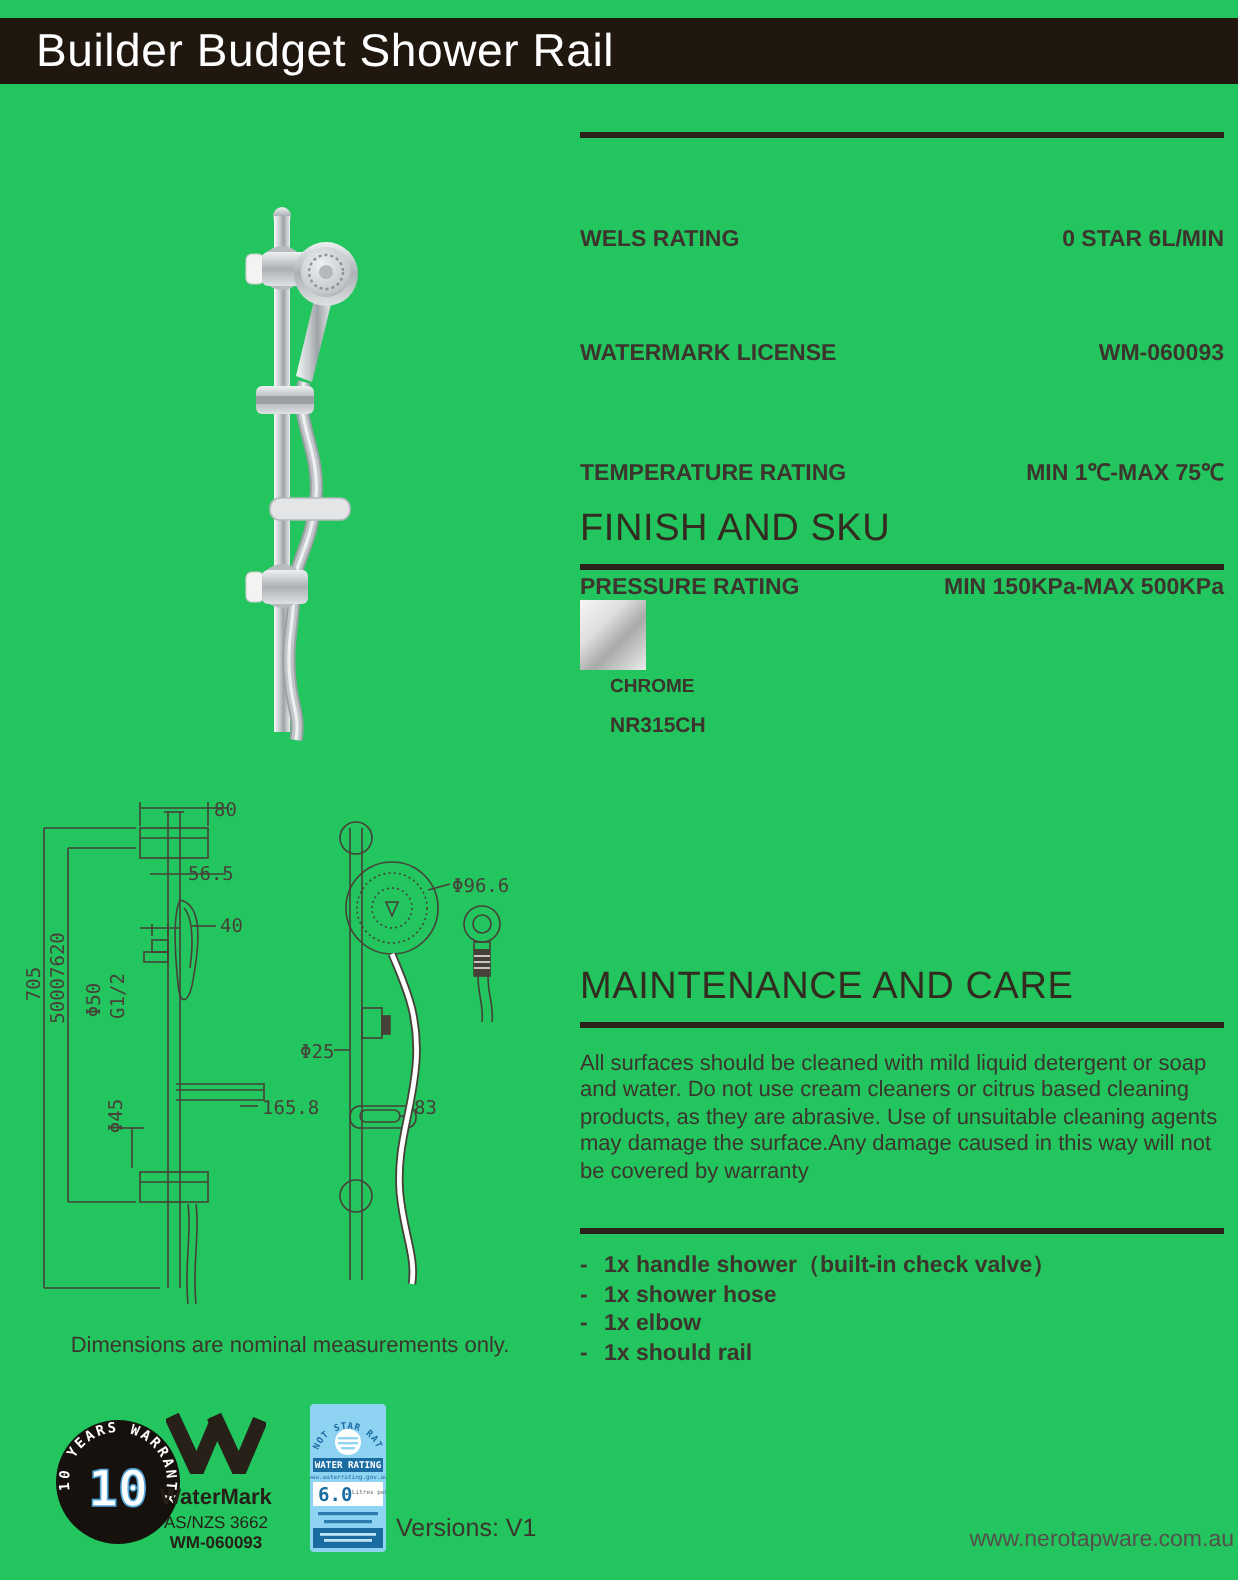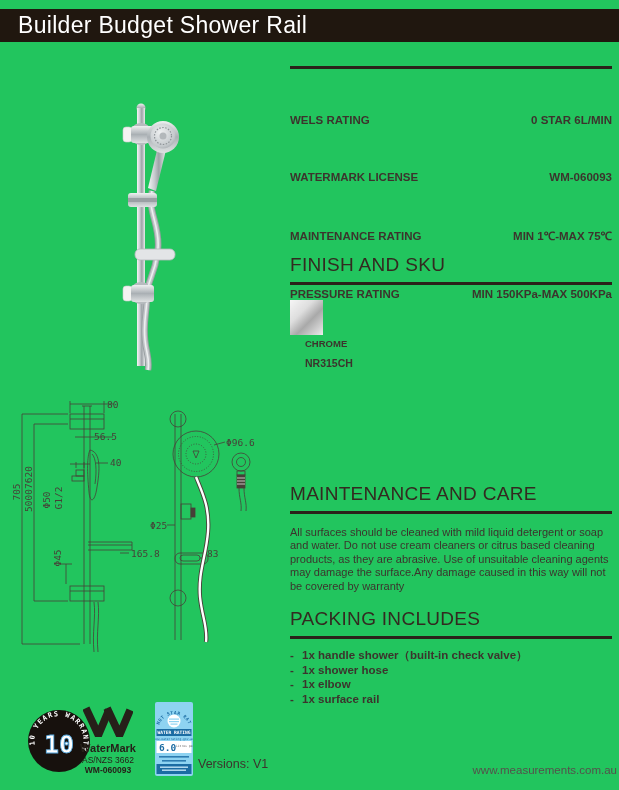--- a/index.html
+++ b/index.html
@@ -198,34 +198,35 @@
         <text x="22" y="97" transform="rotate(-90 22 97)" text-anchor="middle">50007620</text>
         <text x="51" y="166" transform="rotate(-90 51 166)" text-anchor="middle">Φ45</text>
         <text x="121" y="165">165.8</text>
         <text x="216" y="54">Φ96.6</text>
         <text x="140" y="137">Φ25</text>
         <text x="197" y="165">83</text>
       </g>
     </svg>
   </div>
 
+  <div class="dim-note">Dimensions are nominal measurements only.</div>
 
   <section class="section" style="top:60px;">
     <div class="rule"></div>
     <div class="spec-table">
       <div class="spec-row">
         <span class="lbl">WELS RATING</span>
         <span class="val">0 STAR 6L/MIN</span>
       </div>
       <div class="spec-row">
         <span class="lbl">WATERMARK LICENSE</span>
         <span class="val">WM-060093</span>
       </div>
       <div class="spec-row">
-        <span class="lbl">MAINTENANCE RATING</span>
+        <span class="lbl">TEMPERATURE RATING</span>
         <span class="val">MIN 1℃-MAX 75℃</span>
       </div>
       <div class="spec-row">
         <span class="lbl">PRESSURE RATING</span>
         <span class="val">MIN 150KPa-MAX 500KPa</span>
       </div>
     </div>
   </section>
 
   <section class="section" style="top:254px;">
@@ -240,38 +241,37 @@
     </div>
   </section>
 
   <section class="section" style="top:483px;">
     <h2>MAINTENANCE AND CARE</h2>
     <div class="rule"></div>
     <p class="care-text">All surfaces should be cleaned with mild liquid detergent or soap and water. Do not use cream cleaners or citrus based cleaning products, as they are abrasive. Use of unsuitable cleaning agents may damage the surface.Any damage caused in this way will not be covered by warranty</p>
   </section>
 
   <section class="section" style="top:608px;">
-    <h2>PACKING INCLUDES</h2>
     <div class="rule"></div>
     <div class="pack-list">
       <div class="pack-item">
         <span class="dash">-</span>
         <span>1x handle shower（built-in check valve）</span>
       </div>
       <div class="pack-item">
         <span class="dash">-</span>
         <span>1x shower hose</span>
       </div>
       <div class="pack-item">
         <span class="dash">-</span>
         <span>1x elbow</span>
       </div>
       <div class="pack-item">
         <span class="dash">-</span>
-        <span>1x surface rail</span>
+        <span>1x should rail</span>
       </div>
     </div>
   </section>
 
   <div class="badge-warranty">
     <svg width="64" height="64" viewBox="0 0 64 64">
       <circle cx="32" cy="32" r="31" fill="#17110d"></circle>
       <defs>
           <path id="warc" d="M 9,40 A 24.5,24.5 0 1 1 55,40" fill="none"></path>
         </defs>
@@ -313,15 +313,15 @@
       <text x="21" y="45" font-size="3" fill="#6b6b6b" font-family="Liberation Sans, sans-serif">Litres per minute</text>
       <rect x="4" y="54" width="30" height="1.6" fill="#2d7cb0"></rect>
       <rect x="7" y="58" width="24" height="1.6" fill="#2d7cb0"></rect>
       <rect x="1.5" y="62" width="35" height="10" fill="#1b6ca3"></rect>
       <rect x="5" y="64.5" width="28" height="1.4" fill="#bfe3f5"></rect>
       <rect x="7" y="67.5" width="24" height="1.4" fill="#bfe3f5"></rect>
     </svg>
   </div>
 
   <div class="versions">Versions: V1</div>
-  <div class="website">www.measurements.com.au</div>
+  <div class="website">www.nerotapware.com.au</div>
 
 </div>
 
 </body></html>

